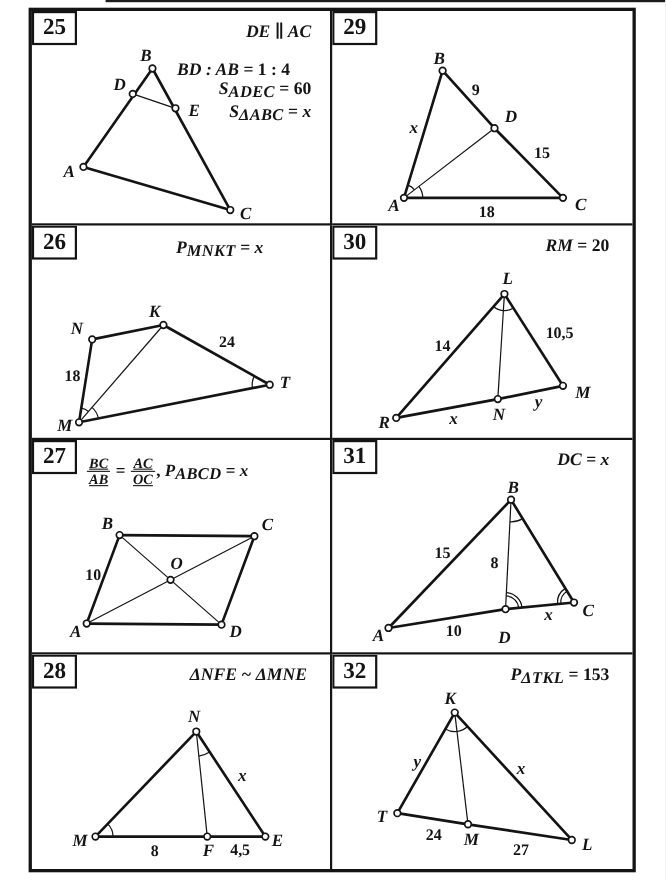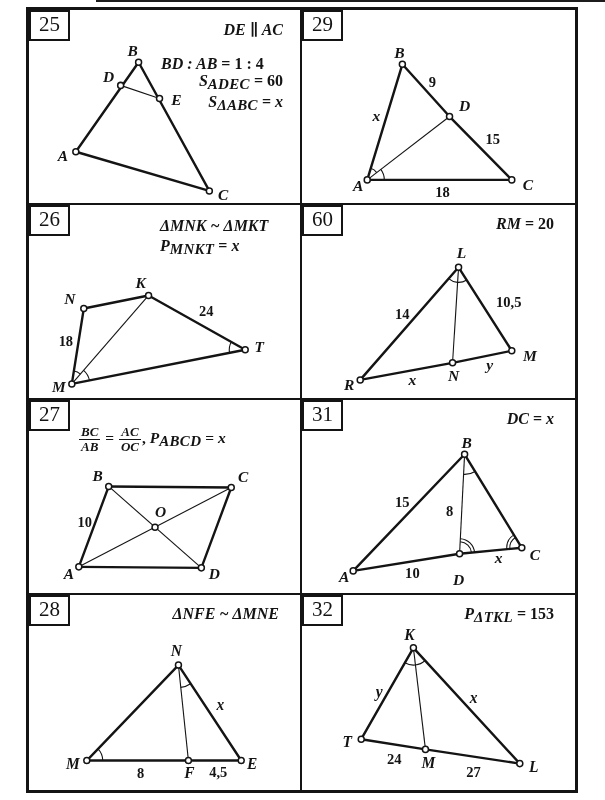--- a/index.html
+++ b/index.html
@@ -14,33 +14,33 @@
   .fig{position:absolute;left:0;top:0;width:100%;height:100%;}
   .fig line.tk{stroke:#141414;stroke-width:2.4;stroke-linecap:round;}
   .fig line.tn{stroke:#141414;stroke-width:1.1;}
   .fig path.arc{fill:none;stroke:#141414;stroke-width:1.1;}
   .fig circle.dot{fill:#ffffff;stroke:#141414;stroke-width:1.5;}
   .fig text{fill:#141414;text-anchor:middle;dominant-baseline:middle;
             font-family:"Liberation Serif","DejaVu Serif",serif;font-weight:bold;}
   .fig text.vl{font-style:italic;font-size:15.5px;}
   .fig text.ml{font-size:14.5px;}
   .badge{position:absolute;top:0;left:0;background:#fff;border:2px solid #141414;
-         padding:1px 8px 3px;font-size:21px;font-weight:normal;line-height:1.1;min-width:20px;text-align:center;}
+         padding:1px 8px 3px;font-size:21px;font-weight:bold;line-height:1.1;min-width:20px;text-align:center;}
   .cond{position:absolute;font-size:16px;font-weight:bold;line-height:17px;white-space:nowrap;}
   .cond .it{font-style:italic;}
   .cond sub.ms{font-size:15px;font-style:italic;vertical-align:-3px;letter-spacing:.3px;}
   .c25{left:132px;top:11px;right:17px;}
   .c25 .la{text-align:right;padding-left:4px;}
   .c25 .lb{text-align:left;margin-top:17px;}
   .c25 .lr{text-align:right;}
   .c26{left:131px;top:11px;line-height:20px;}
   .c27{left:49px;top:9px;right:6px;font-size:15.5px;}
   .c27 .l2{margin-top:4px;}
   .cond-r{top:10px;right:21px;text-align:right;}
-  .frac{display:inline-block;vertical-align:middle;text-align:center;line-height:1.1;font-size:13px;margin:12px 1px;}
+  .frac{display:inline-block;vertical-align:middle;text-align:center;line-height:1.1;font-size:13px;margin:1px 1px;text-decoration:underline;}
   .frac .fn{display:block;border-bottom:1.4px solid #141414;padding:0 2px;font-style:italic;}
   .frac .fd{display:block;padding:0 2px;font-style:italic;}
 </style>
 </head>
 <body>
 
 <div class="sheet">
   <div class="scan-line"></div>
   <div class="grid">
 
@@ -127,21 +127,20 @@
         </g>
         <text class="vl" x="41" y="95">N</text>
         <text class="vl" x="112" y="79">K</text>
         <text class="vl" x="30" y="182">M</text>
         <text class="vl" x="231" y="143">T</text>
         <text class="ml" x="37" y="137">18</text>
         <text class="ml" x="178" y="107">24</text>
       </svg>
       <div class="badge">26</div>
       <div class="cond c26">
-        <div><span class="it">ΔMNK ~ ΔMKT</span></div>
         <div><span class="it">P</span><sub class="ms">MNKT</sub><span> = </span><span class="it">x</span></div>
       </div>
     </div>
 
     <div class="cell cb">
       <svg class="fig" viewBox="0 0 272 192" preserveAspectRatio="none">
         <g>
           <line class="tk" x1="58" y1="174" x2="156" y2="62"></line>
           <line class="tk" x1="156" y1="62" x2="209" y2="145"></line>
           <line class="tk" x1="58" y1="174" x2="150" y2="157"></line>
@@ -159,21 +158,21 @@
         </g>
         <text class="vl" x="159" y="49">L</text>
         <text class="vl" x="47" y="180">R</text>
         <text class="vl" x="227" y="152">M</text>
         <text class="vl" x="151" y="172">N</text>
         <text class="ml" x="100" y="110">14</text>
         <text class="ml" x="206" y="98">10,5</text>
         <text class="vl" x="110" y="176">x</text>
         <text class="vl" x="187" y="161">y</text>
       </svg>
-      <div class="badge">60</div>
+      <div class="badge">30</div>
       <div class="cond cond-r">
         <div><span class="it">RM</span><span> = 20</span></div>
       </div>
     </div>
 
     <div class="cell cr cb">
       <svg class="fig" viewBox="0 0 272 192" preserveAspectRatio="none">
         <g>
           <line class="tk" x1="50" y1="166" x2="80" y2="86"></line>
           <line class="tk" x1="80" y1="86" x2="203" y2="87"></line>

